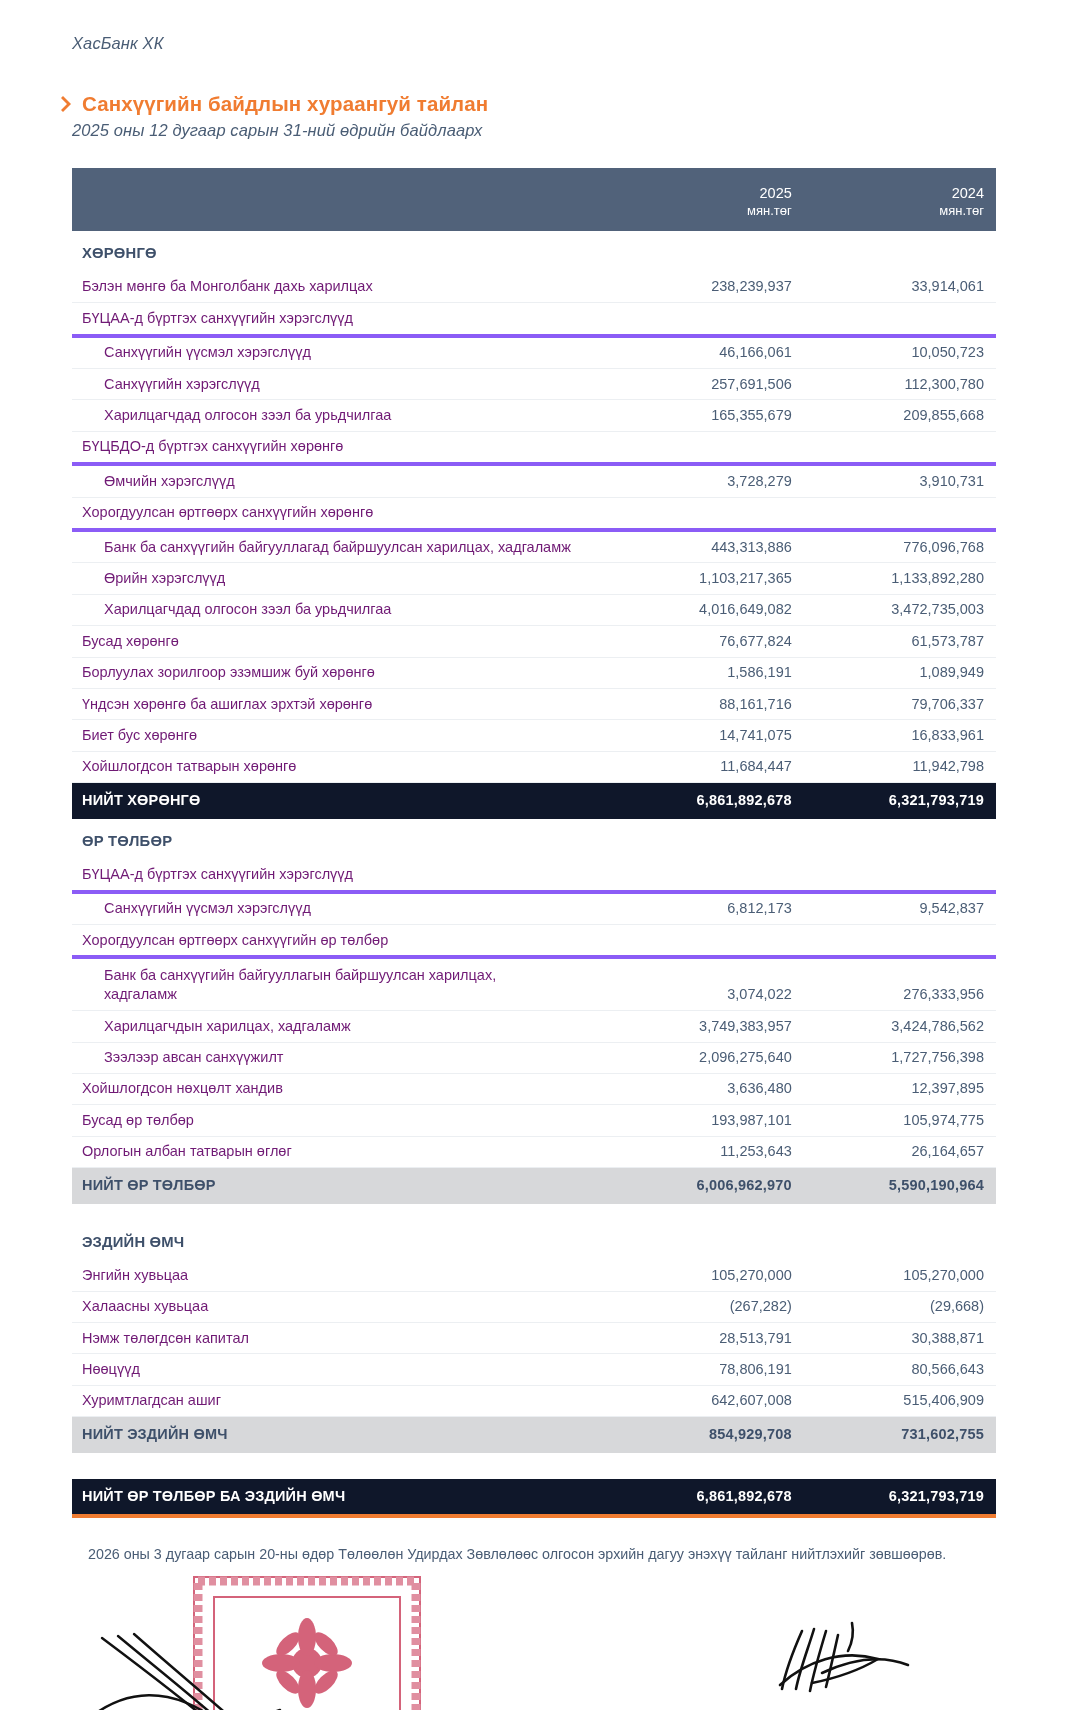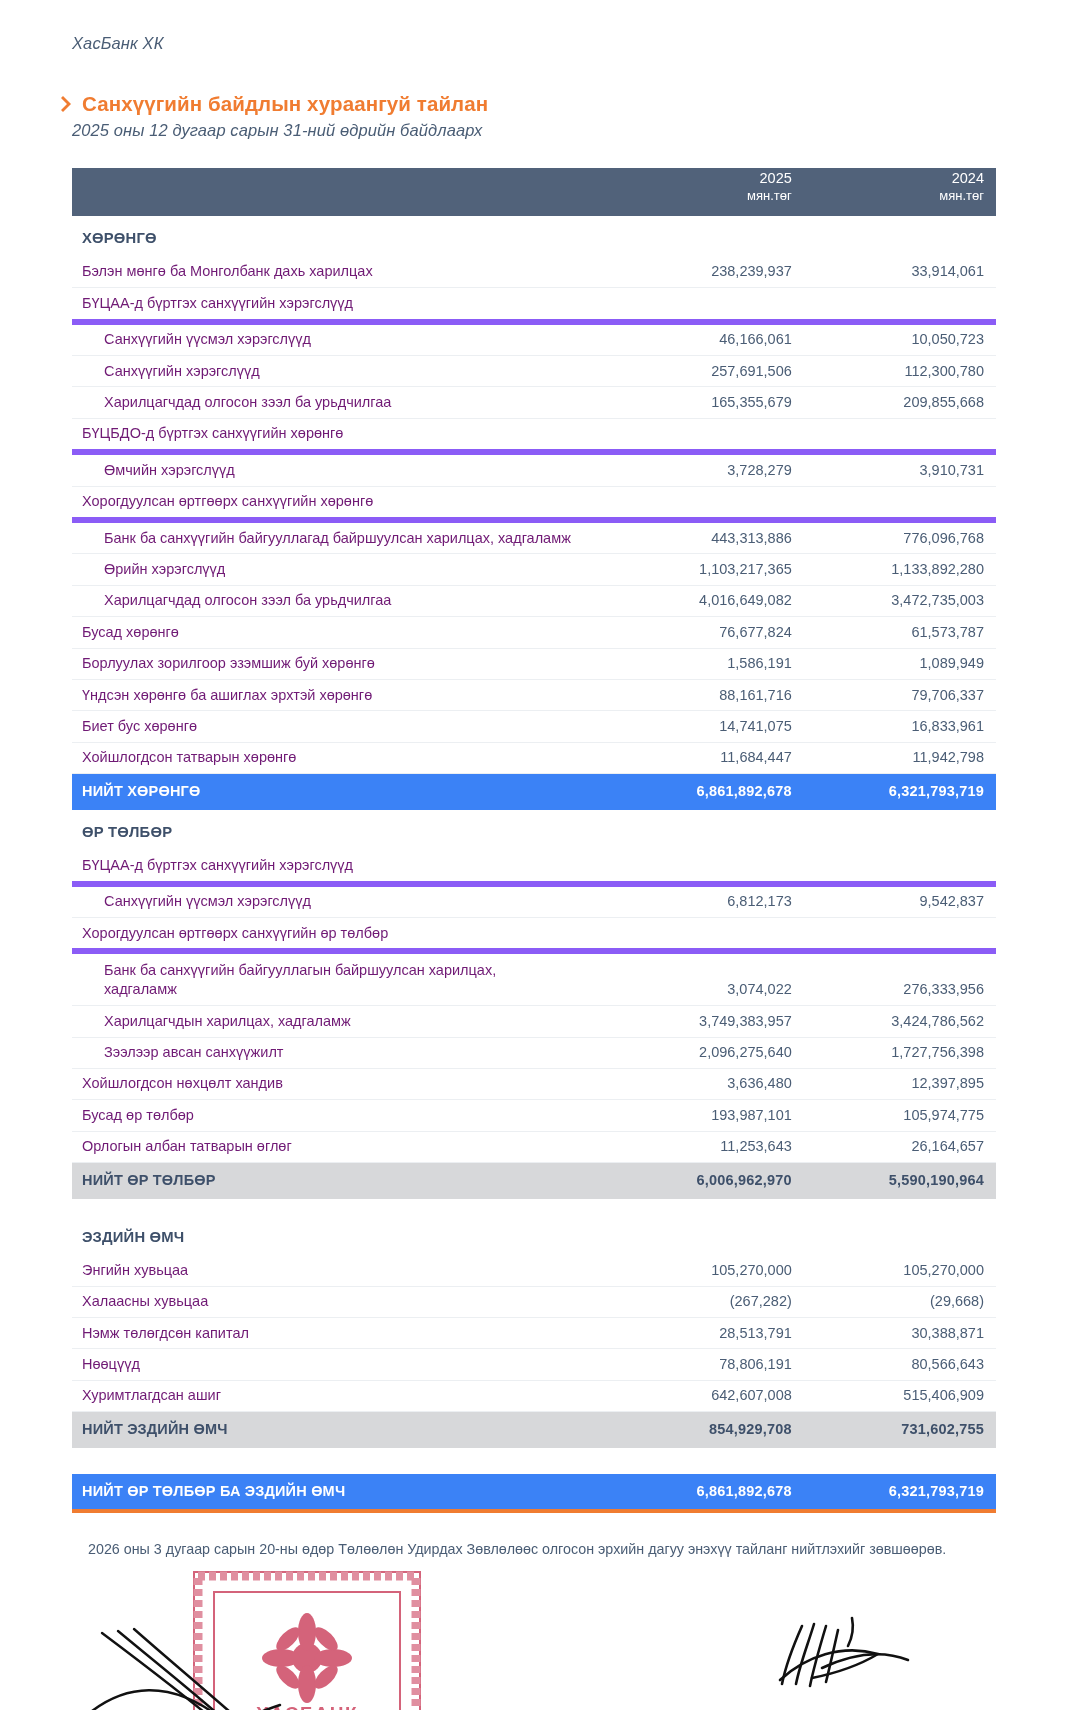--- a/index.html
+++ b/index.html
@@ -77,21 +77,21 @@
   thead th {
     background: #556customvalue;
   }
   .thead-cell {
     background: #51627a;
     color: #ffffff;
     font-weight: normal;
     font-size: 14.5px;
     text-align: right;
     vertical-align: top;
-    padding: 1px 12px 12px 6px;
+    padding: 16px 12px 12px 6px;
     line-height: 1.28;
   }
   .thead-cell.empty { padding-left: 12px; }
   .thead-year { display: block; }
   .thead-unit { display: block; font-size: 13px; }
 
   tbody td {
     padding: 6.5px 6px 6.5px 6px;
     line-height: 1.2;
     vertical-align: bottom;
@@ -105,34 +105,34 @@
     padding-right: 12px;
     white-space: nowrap;
     font-variant-numeric: tabular-nums;
   }
 
   
   tr.data td { border-bottom: 1px solid #eceff2; }
   tr.data td.label { color: #701a75; }
   tr.indent td.label { padding-left: 32px; }
   tr.indent2 td.label { padding-left: 32px; }
-  tr.group td { border-bottom: 6px solid #8b5cf6; }
+  tr.group td { border-bottom: 4px solid #8b5cf6; }
 
   tr.section-head td {
     font-weight: bold;
     color: #3e506a;
     letter-spacing: 0.2px;
     padding-top: 14px;
     padding-bottom: 9px;
     font-size: 14.8px;
     border-bottom: none;
   }
 
   tr.total-dark td {
-    background: #3b82f6;
+    background: #0f172a;
     color: #ffffff;
     font-weight: bold;
     padding-top: 9px;
     padding-bottom: 9px;
     letter-spacing: 0.2px;
     border-bottom: none;
   }
   tr.total-grey td {
     background: #d7d8da;
     color: #3e506a;

